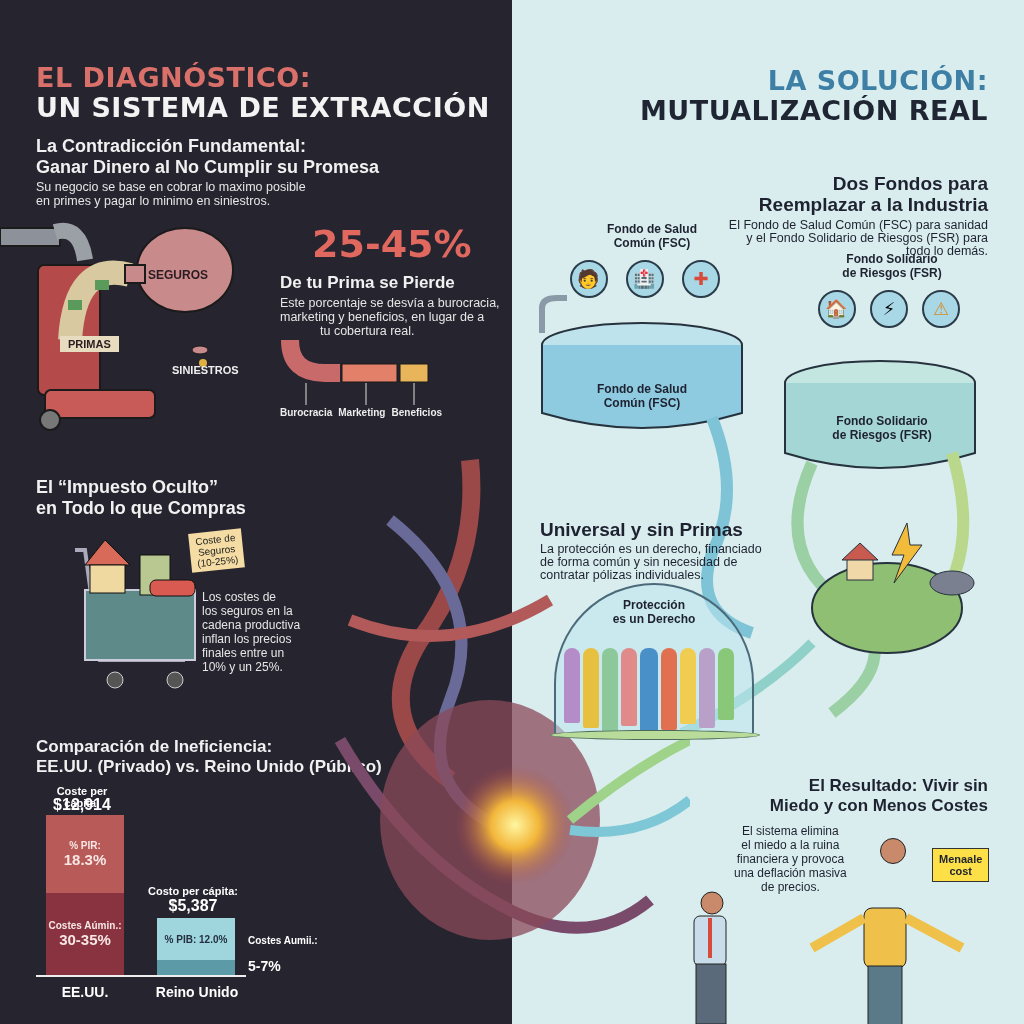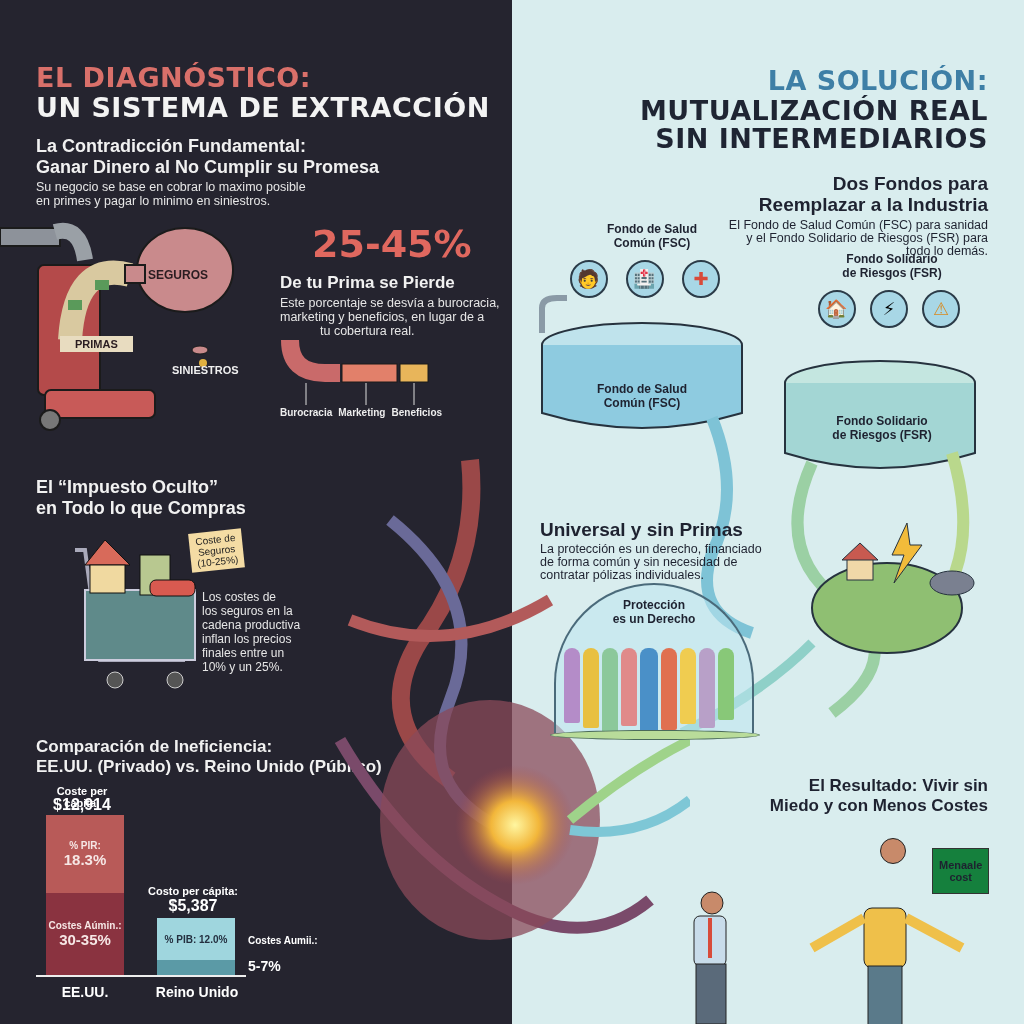--- a/index.html
+++ b/index.html
@@ -42,21 +42,21 @@
     <circle cx="50" cy="200" r="10" fill="#777" stroke="#1b1b1b" stroke-width="2"></circle>
     <path d="M70 120 Q 75 40 130 55" stroke="#d9c9a0" stroke-width="24" fill="none"></path>
     <rect x="68" y="80" width="14" height="10" fill="#5a9a5a"></rect>
     <rect x="95" y="60" width="14" height="10" fill="#5a9a5a"></rect>
     <ellipse cx="185" cy="50" rx="48" ry="42" fill="#c98a8c" stroke="#1b1b1b" stroke-width="2"></ellipse>
     <rect x="125" y="45" width="20" height="18" fill="#c98a8c" stroke="#1b1b1b" stroke-width="2"></rect>
     <ellipse cx="200" cy="130" rx="8" ry="4" fill="#c98a8c" stroke="#1b1b1b"></ellipse>
     <circle cx="203" cy="143" r="4" fill="#e0b040"></circle>
   </svg>
   <div class="abs" style="left:148px;top:268px;font-size:12px;font-weight:700;color:#2a1c20;">SEGUROS</div>
-  <div class="abs" style="left:60px;top:336px;font-size:11px;font-weight:700;color:#2a1c20;background:#e8dcc0;padding:2px 15px;">PRIMAS</div>
+  <div class="abs" style="left:60px;top:336px;font-size:11px;font-weight:700;color:#2a1c20;background:#e8dcc0;padding:2px 8px;">PRIMAS</div>
   <div class="abs lbl-w" style="left:172px;top:364px;">SINIESTROS</div>
 
   <div class="abs big-pct" style="left:312px;top:222px;">25-45%</div>
   <div class="abs sec-w" style="left:280px;top:272px;font-size:17px;">De tu Prima se Pierde</div>
   <div class="abs body-w" style="left:280px;top:296px;">Este porcentaje se desvía a burocracia,</div>
   <div class="abs body-w" style="left:280px;top:310px;">marketing y beneficios, en lugar de a</div>
   <div class="abs body-w" style="left:320px;top:324px;">tu cobertura real.</div>
   <svg class="abs" style="left:280px;top:335px;" width="160" height="70">
     <path d="M10 5 Q 10 38 45 38 L 60 38" stroke="#c96a6a" stroke-width="18" fill="none"></path>
     <rect x="62" y="29" width="55" height="18" fill="#e2806a" stroke="#1b1b1b"></rect>
@@ -137,21 +137,20 @@
   <ellipse cx="160" cy="380" rx="110" ry="120" fill="#8a4a5a" opacity="0.75"></ellipse>
   <circle cx="185" cy="385" r="60" fill="url(#glow)"></circle>
   <path d="M240 380 Q 300 330 360 300" stroke="#9fd38a" stroke-width="10" fill="none"></path>
   <path d="M240 390 Q 310 400 360 360" stroke="#7ec7d6" stroke-width="10" fill="none"></path>
 </svg>
 
 <div class="right" style="z-index:-1;"></div>
 <div class="abs" style="left:512px;top:0;width:512px;height:864px;margin-top:38px;">
   <div class="abs h-blue" style="right:36px;top:28px;">LA SOLUCIÓN:</div>
   <div class="abs h-dark" style="right:36px;top:58px;">MUTUALIZACIÓN REAL</div>
-  <div class="abs h-dark" style="right:36px;top:86px;">SIN INTERMEDIARIOS</div>
 
   <div class="abs sec-d" style="right:36px;top:134px;text-align:right;">Dos Fondos para</div>
   <div class="abs sec-d" style="right:36px;top:155px;text-align:right;">Reemplazar a la Industria</div>
   <div class="abs body-d" style="right:36px;top:180px;text-align:right;">El Fondo de Salud Común (FSC) para sanidad</div>
   <div class="abs body-d" style="right:36px;top:193px;text-align:right;">y el Fondo Solidario de Riesgos (FSR) para</div>
   <div class="abs body-d" style="right:36px;top:206px;text-align:right;">todo lo demás.</div>
 
   <div class="abs lbl-d" style="left:80px;top:184px;width:120px;">
     <div>Fondo de Salud</div>
     <div>Común (FSC)</div>
@@ -214,33 +213,40 @@
     <div style="width:18px;height:86px;background:#4a90c8;border-radius:8px 8px 2px 2px;"></div>
     <div style="width:16px;height:82px;background:#e07050;border-radius:8px 8px 2px 2px;"></div>
     <div style="width:16px;height:76px;background:#f0cc50;border-radius:8px 8px 2px 2px;"></div>
     <div style="width:16px;height:80px;background:#b8a0c8;border-radius:8px 8px 2px 2px;"></div>
     <div style="width:16px;height:72px;background:#88c878;border-radius:8px 8px 2px 2px;"></div>
   </div>
   <div class="abs" style="left:38px;top:692px;width:210px;height:10px;border-radius:50%;background:#b9dc9a;border:1px solid #4a6a5a;"></div>
 
   <div class="abs sec-d" style="right:36px;top:736px;text-align:left;font-size:17px;">El Resultado: Vivir sin</div>
   <div class="abs sec-d" style="right:36px;top:756px;text-align:right;font-size:17px;">Miedo y con Menos Costes</div>
+  <div class="abs body-d" style="left:222px;top:786px;text-align:center;font-size:12px;">
+    <div>El sistema elimina</div>
+    <div>el miedo a la ruina</div>
+    <div>financiera y provoca</div>
+    <div>una deflación masiva</div>
+    <div>de precios.</div>
+  </div>
   <svg class="abs" style="left:160px;top:840px;" width="340" height="170">
     <circle cx="40" cy="25" r="11" fill="#c88a6a" stroke="#222"></circle>
     <rect x="22" y="38" width="32" height="50" rx="6" fill="#c8dcea" stroke="#222"></rect>
     <rect x="36" y="40" width="4" height="40" fill="#d84a3a"></rect>
     <rect x="24" y="86" width="30" height="60" fill="#5a6a7a" stroke="#222"></rect>
     <circle cx="212" cy="-10" r="0"></circle>
     <rect x="192" y="30" width="42" height="60" rx="8" fill="#efc04a" stroke="#222"></rect>
     <path d="M192 40 L140 70 M234 40 L290 70" stroke="#efc04a" stroke-width="10"></path>
     <rect x="196" y="88" width="34" height="62" fill="#5a7a8a" stroke="#222"></rect>
     <ellipse cx="213" cy="160" rx="40" ry="6" fill="#b8dde6"></ellipse>
   </svg>
   <div class="abs" style="left:368px;top:800px;width:26px;height:26px;border-radius:50%;background:#c88a6a;border:1px solid #222;"></div>
-  <div class="abs" style="left:420px;top:810px;background:#15803d;border:1px solid #333;color:#1e2230;font-size:11px;font-weight:700;text-align:center;padding:10px 6px;line-height:12px;">
+  <div class="abs" style="left:420px;top:810px;background:#fde047;border:1px solid #333;color:#1e2230;font-size:11px;font-weight:700;text-align:center;padding:4px 6px;line-height:12px;">
     <div>Menaale</div>
     <div>cost</div>
   </div>
 
   <div class="abs" style="right:6px;top:1005px;font-size:10px;color:#333;display:flex;align-items:center;gap:3px;">
     <span>◔</span>
     <span>NotebookLM</span>
   </div>
 </div>
 

